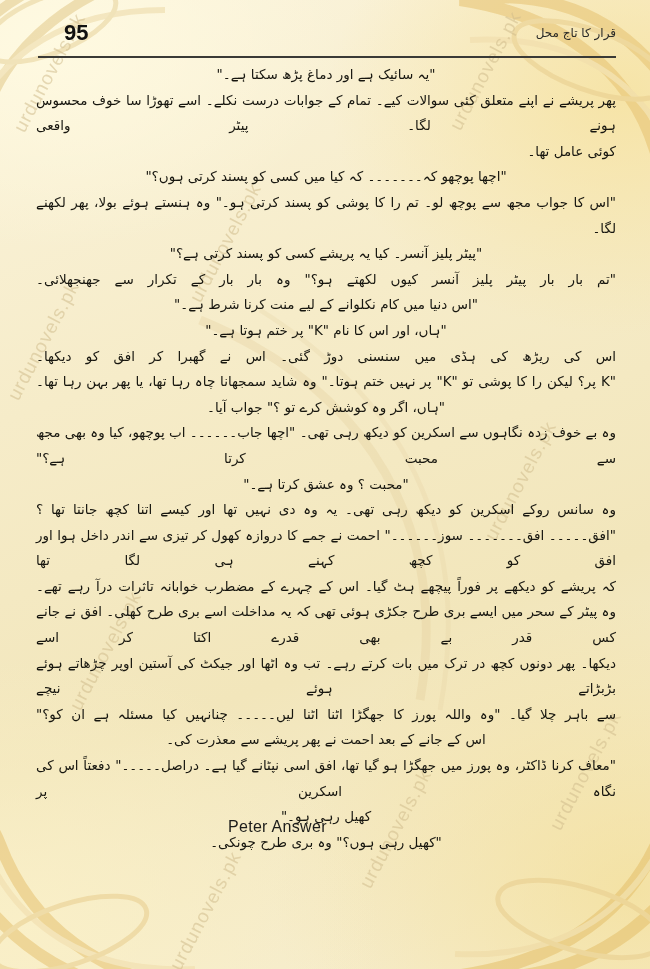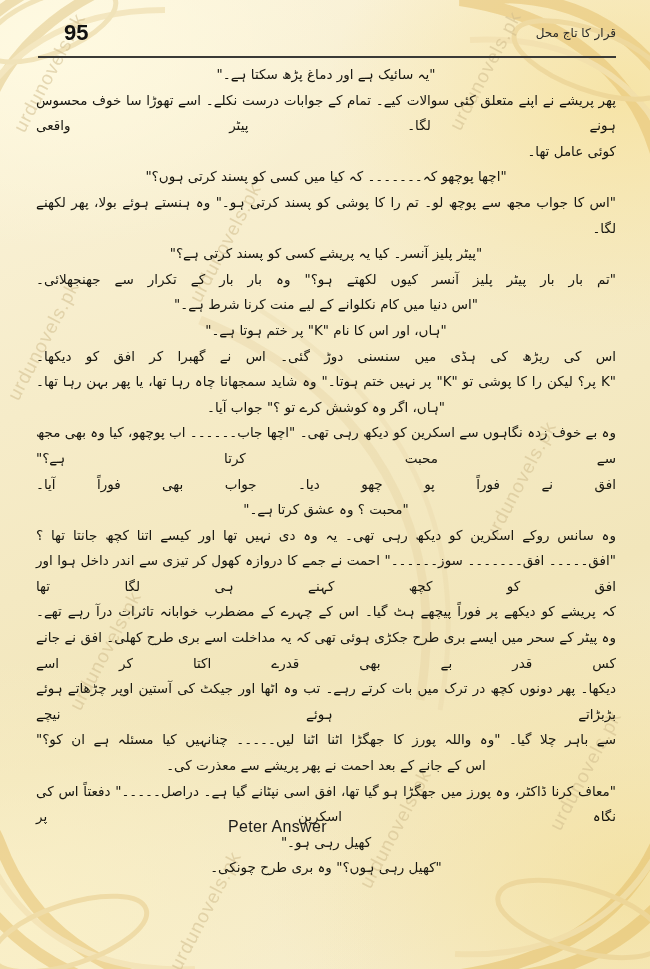--- a/index.html
+++ b/index.html
@@ -182,21 +182,20 @@
       <p class="ctr">"اچھا پوچھو کہ۔۔۔۔۔۔۔ کہ کیا میں کسی کو پسند کرتی ہوں؟"</p>
       <p class="just">"اس کا جواب مجھ سے پوچھ لو۔ تم را کا پوشی کو پسند کرتی ہو۔" وہ ہنستے ہوئے بولا، پھر لکھنے لگا۔</p>
       <p class="ctr">"پیٹر پلیز آنسر۔ کیا یہ پریشے کسی کو پسند کرتی ہے؟"</p>
       <p class="just">"تم بار بار پیٹر پلیز آنسر کیوں لکھتے ہو؟" وہ بار بار کے تکرار سے جھنجھلائی۔</p>
       <p class="ctr">"اس دنیا میں کام نکلوانے کے لیے منت کرنا شرط ہے۔"</p>
       <p class="ctr">"ہاں، اور اس کا نام "K" پر ختم ہوتا ہے۔"</p>
       <p class="just">اس کی ریڑھ کی ہڈی میں سنسنی دوڑ گئی۔ اس نے گھبرا کر افق کو دیکھا۔</p>
       <p class="just">"K پر؟ لیکن را کا پوشی تو "K" پر نہیں ختم ہوتا۔" وہ شاید سمجھانا چاہ رہا تھا، یا پھر بہن رہا تھا۔</p>
       <p class="ctr">"ہاں، اگر وہ کوشش کرے تو ؟" جواب آیا۔</p>
       <p class="just">وہ بے خوف زدہ نگاہوں سے اسکرین کو دیکھ رہی تھی۔ "اچھا جاب۔۔۔۔۔۔ اب پوچھو، کیا وہ بھی مجھ سے محبت کرتا ہے؟"</p>
-      <p class="just">افق نے فوراً پو چھو دیا۔ جواب بھی فوراً آیا۔</p>
       <p class="ctr">"محبت ؟ وہ عشق کرتا ہے۔"</p>
       <p class="just">وہ سانس روکے اسکرین کو دیکھ رہی تھی۔ یہ وہ دی نہیں تھا اور کیسے اتنا کچھ جانتا تھا ؟</p>
       <p class="just">"افق۔۔۔۔۔ افق۔۔۔۔۔۔۔ سوز۔۔۔۔۔۔" احمت نے جمے کا دروازہ کھول کر تیزی سے اندر داخل ہوا اور افق کو کچھ کہنے ہی لگا تھا</p>
       <p class="just">کہ پریشے کو دیکھے پر فوراً پیچھے ہٹ گیا۔ اس کے چہرے کے مضطرب خوابانہ تاثرات درآ رہے تھے۔</p>
       <p class="just">وہ پیٹر کے سحر میں ایسے بری طرح جکڑی ہوئی تھی کہ یہ مداخلت اسے بری طرح کھلی۔ افق نے جانے کس قدر بے بھی قدرے اکتا کر اسے</p>
       <p class="just">دیکھا۔ پھر دونوں کچھ در ترک میں بات کرتے رہے۔ تب وہ اٹھا اور جیکٹ کی آستین اوپر چڑھاتے ہوئے بڑبڑاتے ہوئے نیچے</p>
       <p class="just">سے باہر چلا گیا۔ "وہ واللہ پورز کا جھگڑا اٹنا اٹنا لیں۔۔۔۔۔ چنانہیں کیا مسئلہ ہے ان کو؟"</p>
       <p class="ctr">اس کے جانے کے بعد احمت نے پھر پریشے سے معذرت کی۔</p>
       <p class="just">"معاف کرنا ڈاکٹر، وہ پورز میں جھگڑا ہو گیا تھا، افق اسی نپٹانے گیا ہے۔ دراصل۔۔۔۔۔" دفعتاً اس کی نگاہ اسکرین پر</p>
       <p class="ctr">کھیل رہی ہو۔"</p>

